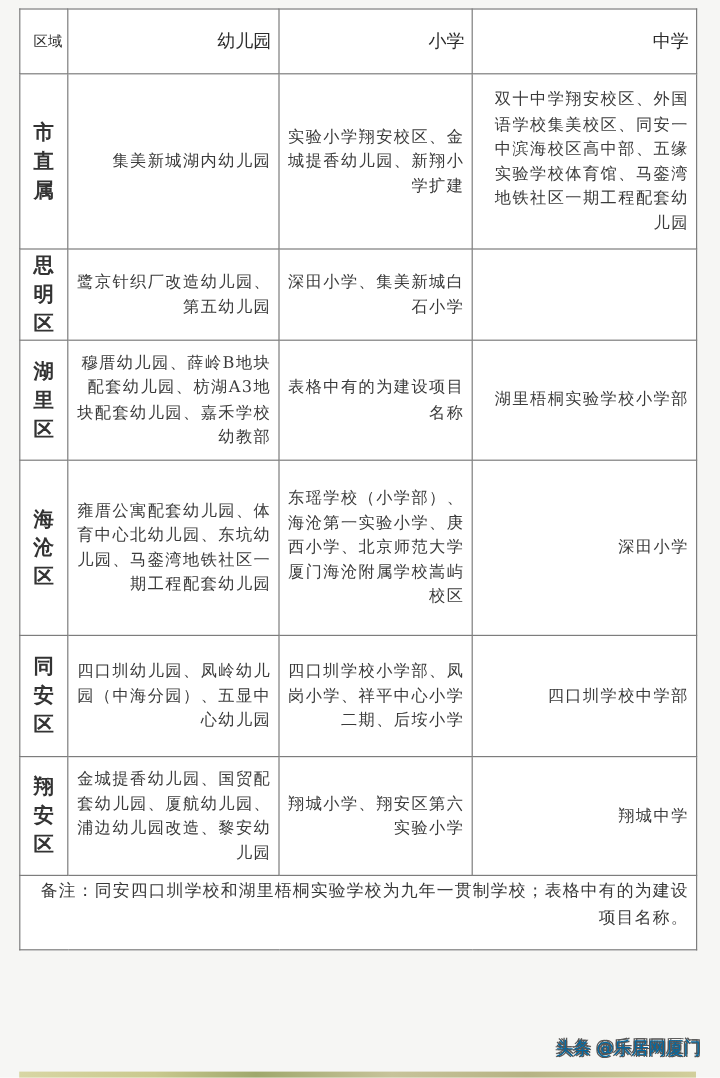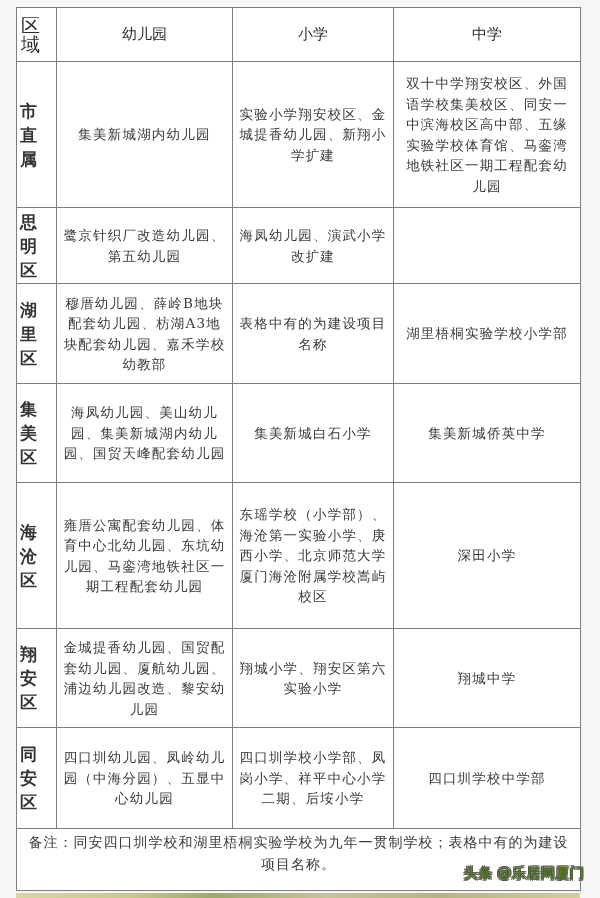--- a/index.html
+++ b/index.html
@@ -6,40 +6,40 @@
   body {
     width: 600px; height: 898px; background: #f6f6f4; position: relative; overflow: hidden;
     font-family: "DejaVu Serif", "Liberation Serif", serif; color: #3a3a3a;
   }
   .doc-table {
     position: absolute; left: 16px; top: 7px; width: 564px;
     border-collapse: collapse; background: #ffffff; table-layout: fixed;
   }
   .doc-table td, .doc-table th {
     border: 1.5px solid #7d7d7d; vertical-align: middle; padding: 0 6px;
-    font-size: 13.5px; line-height: 20.5px; letter-spacing: 1.2px; text-align: center;
+    font-size: 13.5px; line-height: 20.5px; letter-spacing: 1.2px; text-align: right;
     word-break: break-all;
   }
   .doc-table th {
     font-family: "DejaVu Sans", "Liberation Sans", sans-serif; font-weight: normal;
     font-size: 15px; color: #2c2c2c; letter-spacing: 0;
   }
-  .doc-table th.region-head { font-size: 19px; line-height: 19px; padding: 0 4px; text-align: left; }
+  .doc-table th.region-head { font-size: 12px; line-height: 19px; padding: 0 4px; text-align: right; }
   .doc-table td.region {
     font-family: "DejaVu Sans", "Liberation Sans", sans-serif; font-weight: bold;
-    font-size: 17px; line-height: 24px; color: #333; text-align: left; padding: 0 3px;
+    font-size: 17px; line-height: 24px; color: #333; text-align: center; padding: 0 3px;
     letter-spacing: 0;
   }
   .doc-table td.note-cell {
     font-size: 14px; line-height: 22px; letter-spacing: 1px; padding: 2px 6px 4px 6px; vertical-align: top; margin-top: 20px;
   }
   .watermark {
     position: absolute; right: 16px; top: 864px;
     font-family: "DejaVu Sans", "Liberation Sans", sans-serif; font-size: 14.5px;
-    color: #4d7c0f; letter-spacing: 0;
+    color: #0369a1; letter-spacing: 0;
     text-shadow: -1px -1px 0 #555, 1px -1px 0 #555, -1px 1px 0 #555, 1px 1px 0 #555;
   }
   .bottom-strip {
     position: absolute; left: 16px; width: 564px; top: 893px; height: 5px;
     background: linear-gradient(90deg, #d8d6a4 0%, #c9c98e 20%, #9fa86c 35%, #c7c39a 55%, #b6b384 75%, #d2cf9c 100%);
   }
 </style>
 </head>
 <body>
 
@@ -59,52 +59,46 @@
   </tr>
   <tr style="height:146px">
     <td class="region">市直属</td>
     <td>集美新城湖内幼儿园</td>
     <td>实验小学翔安校区、金城提香幼儿园、新翔小学扩建</td>
     <td>双十中学翔安校区、外国语学校集美校区、同安一中滨海校区高中部、五缘实验学校体育馆、马銮湾地铁社区一期工程配套幼儿园</td>
   </tr>
   <tr style="height:76px">
     <td class="region">思明区</td>
     <td>鹭京针织厂改造幼儿园、第五幼儿园</td>
-    <td>海凤幼儿园、演武小学改扩建</td>
+    <td>深田小学、集美新城白石小学</td>
     <td></td>
   </tr>
   <tr style="height:100px">
     <td class="region">湖里区</td>
     <td>穆厝幼儿园、薛岭B地块配套幼儿园、枋湖A3地块配套幼儿园、嘉禾学校幼教部</td>
     <td>表格中有的为建设项目名称</td>
     <td>湖里梧桐实验学校小学部</td>
   </tr>
-  <tr style="height:99px">
-    <td class="region">集美区</td>
-    <td>海凤幼儿园、美山幼儿园、集美新城湖内幼儿园、国贸天峰配套幼儿园</td>
-    <td>集美新城白石小学</td>
-    <td>集美新城侨英中学</td>
-  </tr>
   <tr style="height:146px">
     <td class="region">海沧区</td>
     <td>雍厝公寓配套幼儿园、体育中心北幼儿园、东坑幼儿园、马銮湾地铁社区一期工程配套幼儿园</td>
     <td>东瑶学校（小学部）、海沧第一实验小学、庚西小学、北京师范大学厦门海沧附属学校嵩屿校区</td>
     <td>深田小学</td>
   </tr>
+  <tr style="height:101px">
+    <td class="region">同安区</td>
+    <td>四口圳幼儿园、凤岭幼儿园（中海分园）、五显中心幼儿园</td>
+    <td>四口圳学校小学部、凤岗小学、祥平中心小学二期、后垵小学</td>
+    <td>四口圳学校中学部</td>
+  </tr>
   <tr style="height:99px">
     <td class="region">翔安区</td>
     <td>金城提香幼儿园、国贸配套幼儿园、厦航幼儿园、浦边幼儿园改造、黎安幼儿园</td>
     <td>翔城小学、翔安区第六实验小学</td>
     <td>翔城中学</td>
-  </tr>
-  <tr style="height:101px">
-    <td class="region">同安区</td>
-    <td>四口圳幼儿园、凤岭幼儿园（中海分园）、五显中心幼儿园</td>
-    <td>四口圳学校小学部、凤岗小学、祥平中心小学二期、后垵小学</td>
-    <td>四口圳学校中学部</td>
   </tr>
   <tr style="height:62px">
     <td class="note-cell" colspan="4">备注：同安四口圳学校和湖里梧桐实验学校为九年一贯制学校；表格中有的为建设项目名称。</td>
   </tr>
 </tbody>
   </table>
 
 <div class="watermark">头条 @乐居网厦门</div>
 <div class="bottom-strip"></div>
 

